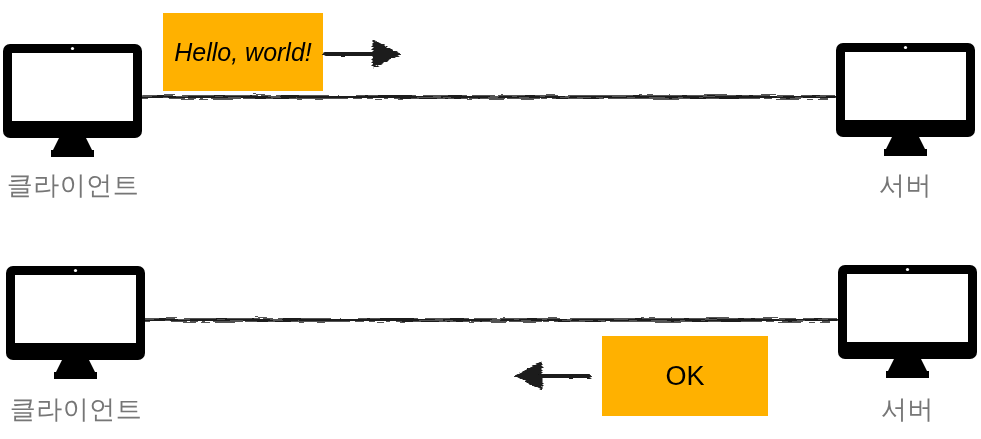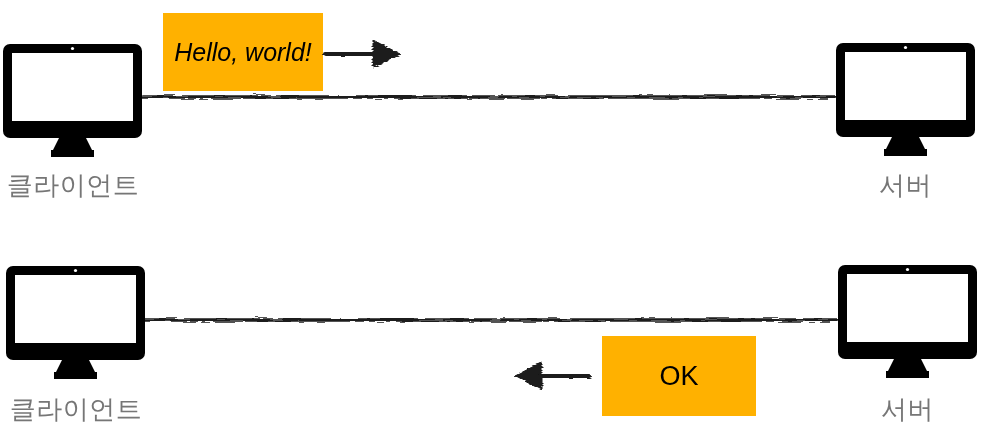--- a/index.html
+++ b/index.html
@@ -103,21 +103,21 @@
 
   <div class="abs device-label" style="left:6px;top:392px;width:140px;">클라이언트</div>
 
   <svg class="abs" style="left:512px;top:359px;" width="80" height="34">
     <g filter="url(#rough)">
       <polygon class="sketch-fill" points="30,3 3,17 30,31"></polygon>
       <path class="arrow-shaft" d="M27,17 H77"></path>
     </g>
   </svg>
 
-  <div class="abs msg-box" style="left:602px;top:336px;width:154px;height:80px;font-size:27px;">
+  <div class="abs msg-box" style="left:602px;top:336px;width:166px;height:80px;font-size:27px;">
     <span>OK</span>
   </div>
 
   <svg class="abs monitor" style="left:838px;top:265px;" viewBox="0 0 139 113">
     <rect class="mon-body" x="0" y="0" width="139" height="94" rx="7"></rect>
     <rect class="mon-screen" x="9" y="9" width="121" height="68"></rect>
     <circle class="mon-cam" cx="69.5" cy="4.5" r="1.6"></circle>
     <path class="mon-body" d="M56 94 L83 94 L89 106 L50 106 Z"></path>
     <rect class="mon-body" x="48" y="106" width="43" height="7"></rect>
   </svg>

